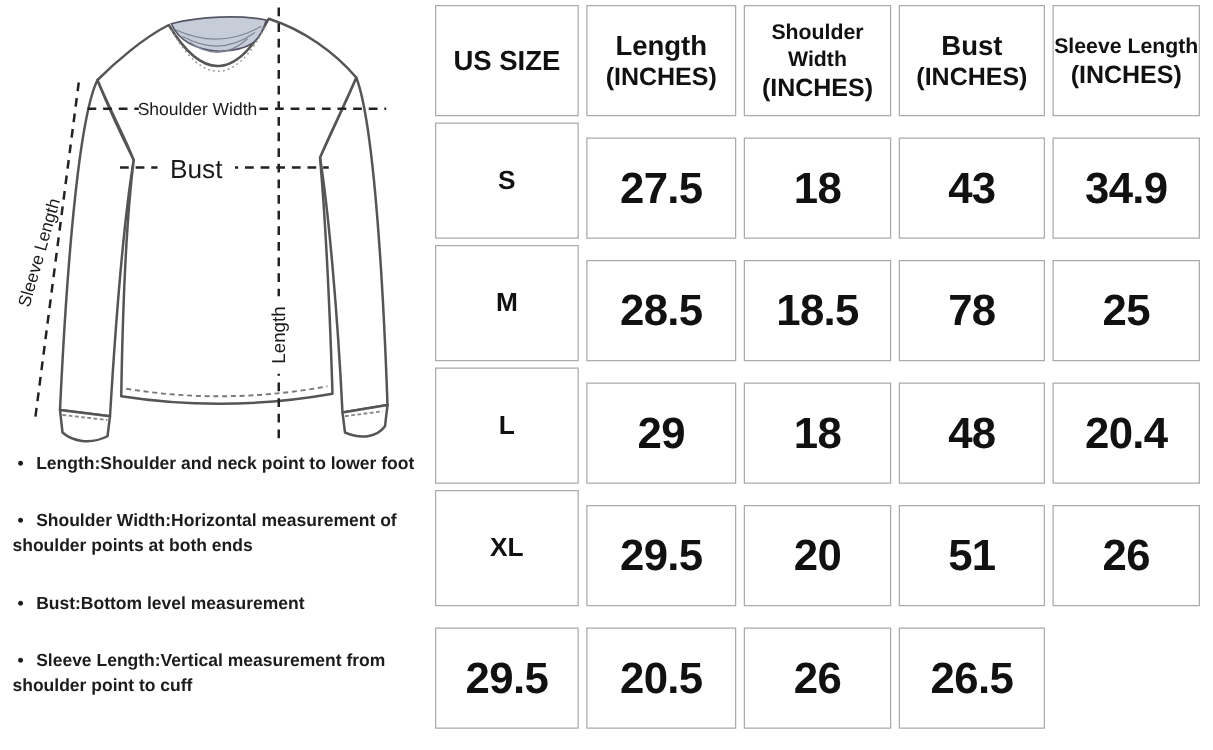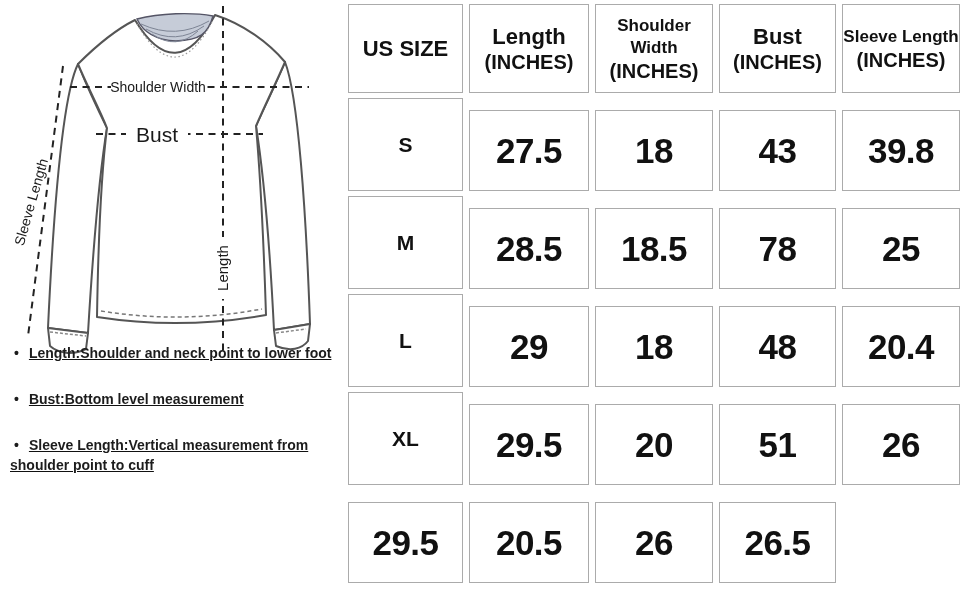--- a/index.html
+++ b/index.html
@@ -4,21 +4,21 @@
 <style>
   html,body{margin:0;padding:0;background:#fff;}
   #stage{
     position:relative;width:970px;height:600px;background:#fff;overflow:hidden;
     font-family:"Liberation Sans", sans-serif;color:#111;
   }
   
   #shirt-svg{position:absolute;left:0;top:0;}
   .svg-label{fill:#1a1a1a;font-family:"Liberation Sans",sans-serif;}
   
-  .notes{position:absolute;left:10px;top:343px;width:342px;text-decoration:underline;}
+  .notes{position:absolute;left:10px;top:360px;width:342px;}
   .note{
     font-size:14px;font-weight:600;line-height:20px;color:#1c1c1c;
     margin-bottom:26px;
   }
   .note .blt{display:inline-block;margin:0 10px 0 4px;font-size:14px;}
   
   .size-table{
     position:absolute;left:348px;top:4px;
     display:grid;
     grid-template-columns:115px 120px 118px 117px 118px;
@@ -72,20 +72,21 @@
     <text class="svg-label" x="158" y="92" font-size="14" text-anchor="middle">Shoulder Width</text>
     <rect x="126" y="119" width="62" height="28" fill="#ffffff"></rect>
     <text class="svg-label" x="157" y="142" font-size="21" text-anchor="middle">Bust</text>
     <rect x="212" y="237" width="23" height="62" fill="#ffffff"></rect>
     <text class="svg-label" x="223" y="273" font-size="15" text-anchor="middle" transform="rotate(-90 223 268)">Length</text>
     <text class="svg-label" x="31" y="207" font-size="14" text-anchor="middle" transform="rotate(-74 31 202)">Sleeve Length</text>
   </svg>
 
   <div class="notes">
     <div class="note"><span class="blt">•</span><span>Length:Shoulder and neck point to lower foot</span></div>
+    <div class="note"><span class="blt">•</span><span>Shoulder Width:Horizontal measurement of shoulder points at both ends</span></div>
     <div class="note"><span class="blt">•</span><span>Bust:Bottom level measurement</span></div>
     <div class="note"><span class="blt">•</span><span>Sleeve Length:Vertical measurement from shoulder point to cuff</span></div>
   </div>
 
   <div class="size-table">
 
     <div class="hcell">
       <div class="ht">US SIZE</div>
     </div>
     <div class="hcell">
@@ -102,21 +103,21 @@
     </div>
     <div class="hcell small">
       <div class="ht">Sleeve Length</div>
       <div class="hs">(INCHES)</div>
     </div>
 
     <div class="scell">S</div>
     <div class="vcell">27.5</div>
     <div class="vcell">18</div>
     <div class="vcell">43</div>
-    <div class="vcell">39.8</div>
+    <div class="vcell">34.9</div>
 
     <div class="scell">M</div>
     <div class="vcell">28.5</div>
     <div class="vcell">18.5</div>
     <div class="vcell">78</div>
     <div class="vcell">25</div>
 
     <div class="scell">L</div>
     <div class="vcell">29</div>
     <div class="vcell">18</div>

